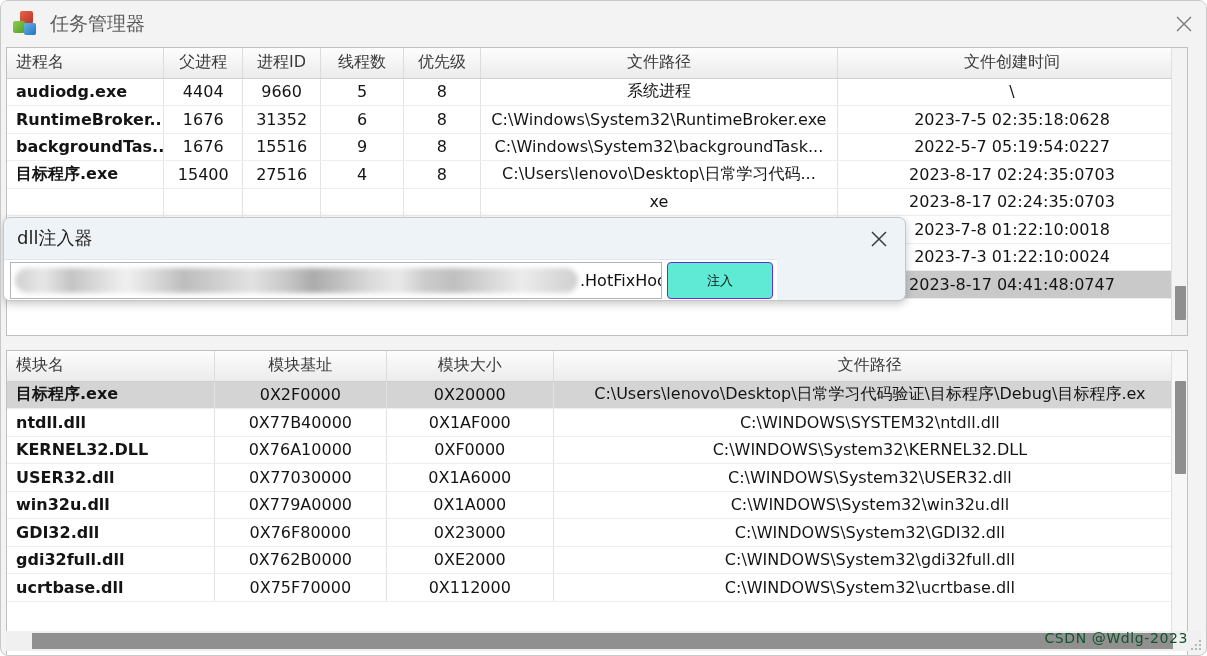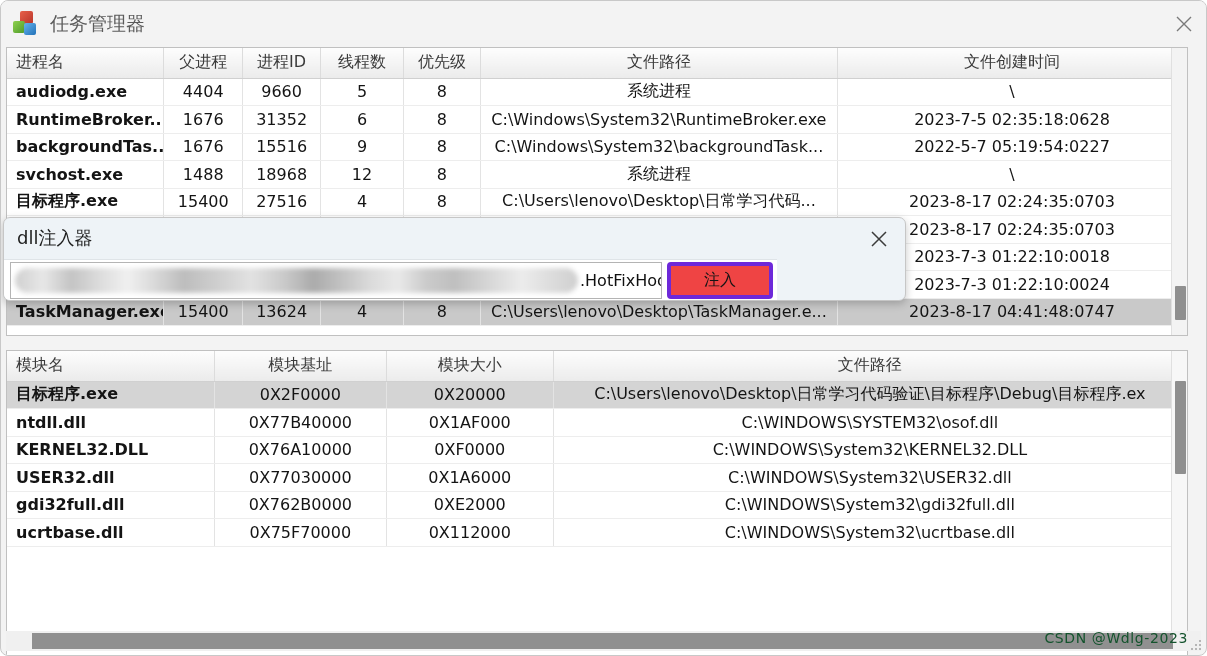--- a/index.html
+++ b/index.html
@@ -209,24 +209,24 @@
   }
   .dll-input .tail {
     flex: none;
     margin-left: 2px;
     white-space: nowrap;
   }
   .inject-btn {
     position: absolute;
     left: 663px; top: 2px;
     width: 106px; height: 37px;
-    background: #ef4444;
-    border: 4px solid #6d28d9;
+    background: #5eead4;
+    border: 1px solid #6d28d9;
     border-radius: 4px;
-    font-size: 16px;
+    font-size: 13px;
     color: #141414;
     display: flex;
     align-items: center;
     justify-content: center;
     cursor: pointer;
     font-family: "DejaVu Sans", "Liberation Sans", sans-serif;
   }
 
   
   .watermark {
@@ -302,29 +302,20 @@
           <tr>
             <td class="left">backgroundTas...</td>
             <td>1676</td>
             <td>15516</td>
             <td>9</td>
             <td>8</td>
             <td>C:\Windows\System32\backgroundTask...</td>
             <td>2022-5-7 05:19:54:0227</td>
           </tr>
           <tr>
-            <td class="left">svchost.exe</td>
-            <td>1488</td>
-            <td>18968</td>
-            <td>12</td>
-            <td>8</td>
-            <td>系统进程</td>
-            <td>\</td>
-          </tr>
-          <tr>
             <td class="left">目标程序.exe</td>
             <td>15400</td>
             <td>27516</td>
             <td>4</td>
             <td>8</td>
             <td>C:\Users\lenovo\Desktop\日常学习代码...</td>
             <td>2023-8-17 02:24:35:0703</td>
           </tr>
           <tr>
             <td class="left"></td>
@@ -335,21 +326,21 @@
             <td>xe</td>
             <td>2023-8-17 02:24:35:0703</td>
           </tr>
           <tr>
             <td class="left"></td>
             <td></td>
             <td></td>
             <td></td>
             <td></td>
             <td>osof...</td>
-            <td>2023-7-3 01:22:10:0018</td>
+            <td>2023-7-8 01:22:10:0018</td>
           </tr>
           <tr>
             <td class="left"></td>
             <td></td>
             <td></td>
             <td></td>
             <td></td>
             <td>osof...</td>
             <td>2023-7-3 01:22:10:0024</td>
           </tr>
@@ -389,33 +380,45 @@
           <tr class="sel2">
             <td class="left">目标程序.exe</td>
             <td>0X2F0000</td>
             <td>0X20000</td>
             <td>C:\Users\lenovo\Desktop\日常学习代码验证\目标程序\Debug\目标程序.ex</td>
           </tr>
           <tr>
             <td class="left">ntdll.dll</td>
             <td>0X77B40000</td>
             <td>0X1AF000</td>
-            <td>C:\WINDOWS\SYSTEM32\osof.dll</td>
+            <td>C:\WINDOWS\SYSTEM32\ntdll.dll</td>
           </tr>
           <tr>
             <td class="left">KERNEL32.DLL</td>
             <td>0X76A10000</td>
             <td>0XF0000</td>
             <td>C:\WINDOWS\System32\KERNEL32.DLL</td>
           </tr>
           <tr>
             <td class="left">USER32.dll</td>
             <td>0X77030000</td>
             <td>0X1A6000</td>
             <td>C:\WINDOWS\System32\USER32.dll</td>
+          </tr>
+          <tr>
+            <td class="left">win32u.dll</td>
+            <td>0X779A0000</td>
+            <td>0X1A000</td>
+            <td>C:\WINDOWS\System32\win32u.dll</td>
+          </tr>
+          <tr>
+            <td class="left">GDI32.dll</td>
+            <td>0X76F80000</td>
+            <td>0X23000</td>
+            <td>C:\WINDOWS\System32\GDI32.dll</td>
           </tr>
           <tr>
             <td class="left">gdi32full.dll</td>
             <td>0X762B0000</td>
             <td>0XE2000</td>
             <td>C:\WINDOWS\System32\gdi32full.dll</td>
           </tr>
           <tr>
             <td class="left">ucrtbase.dll</td>
             <td>0X75F70000</td>

